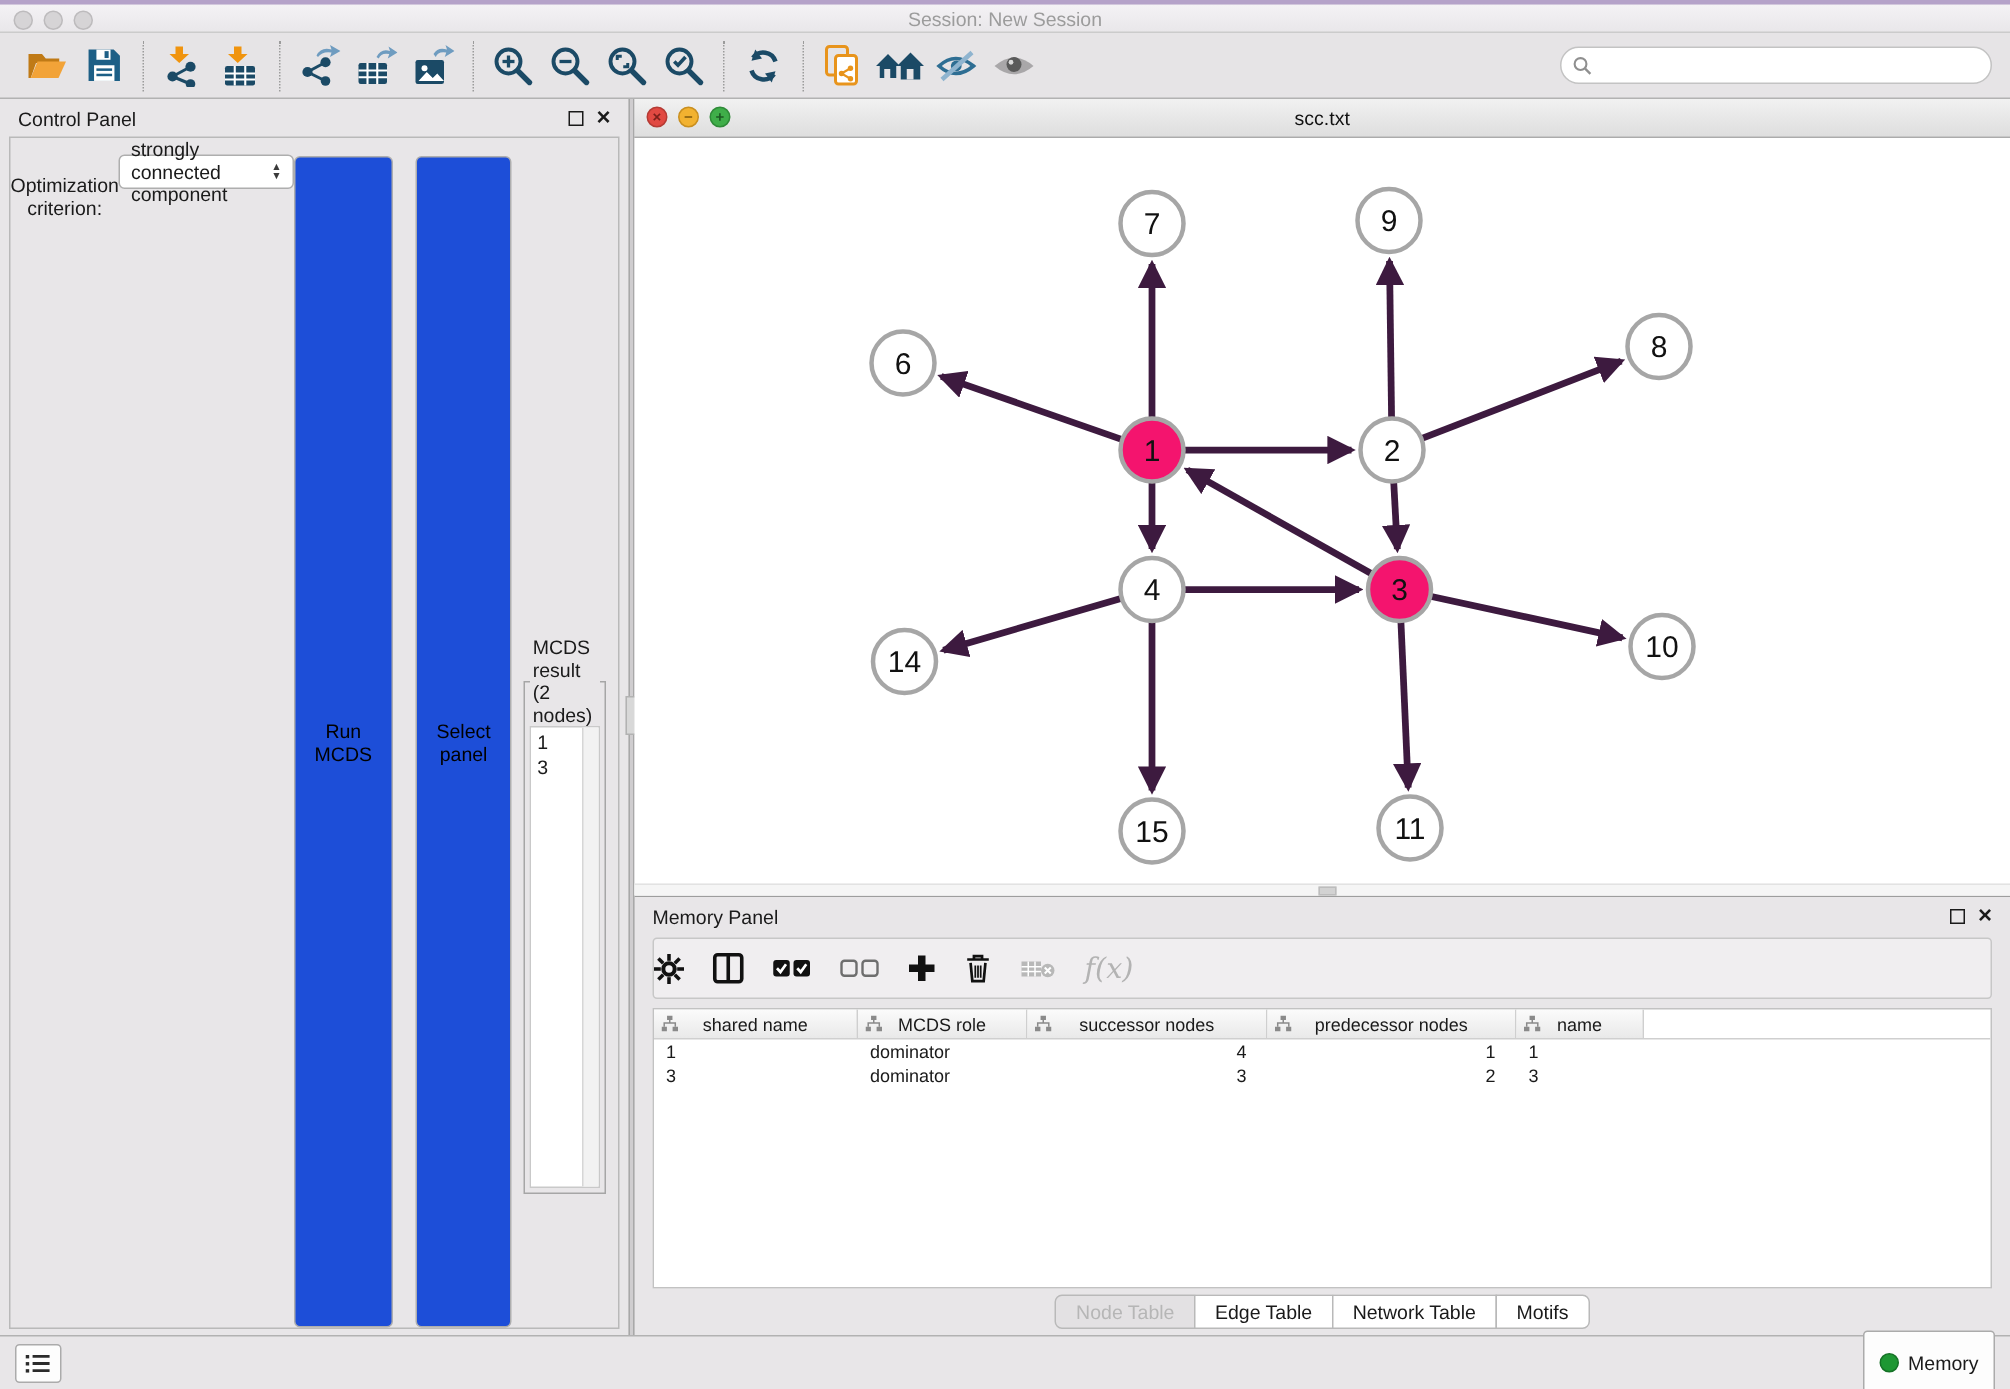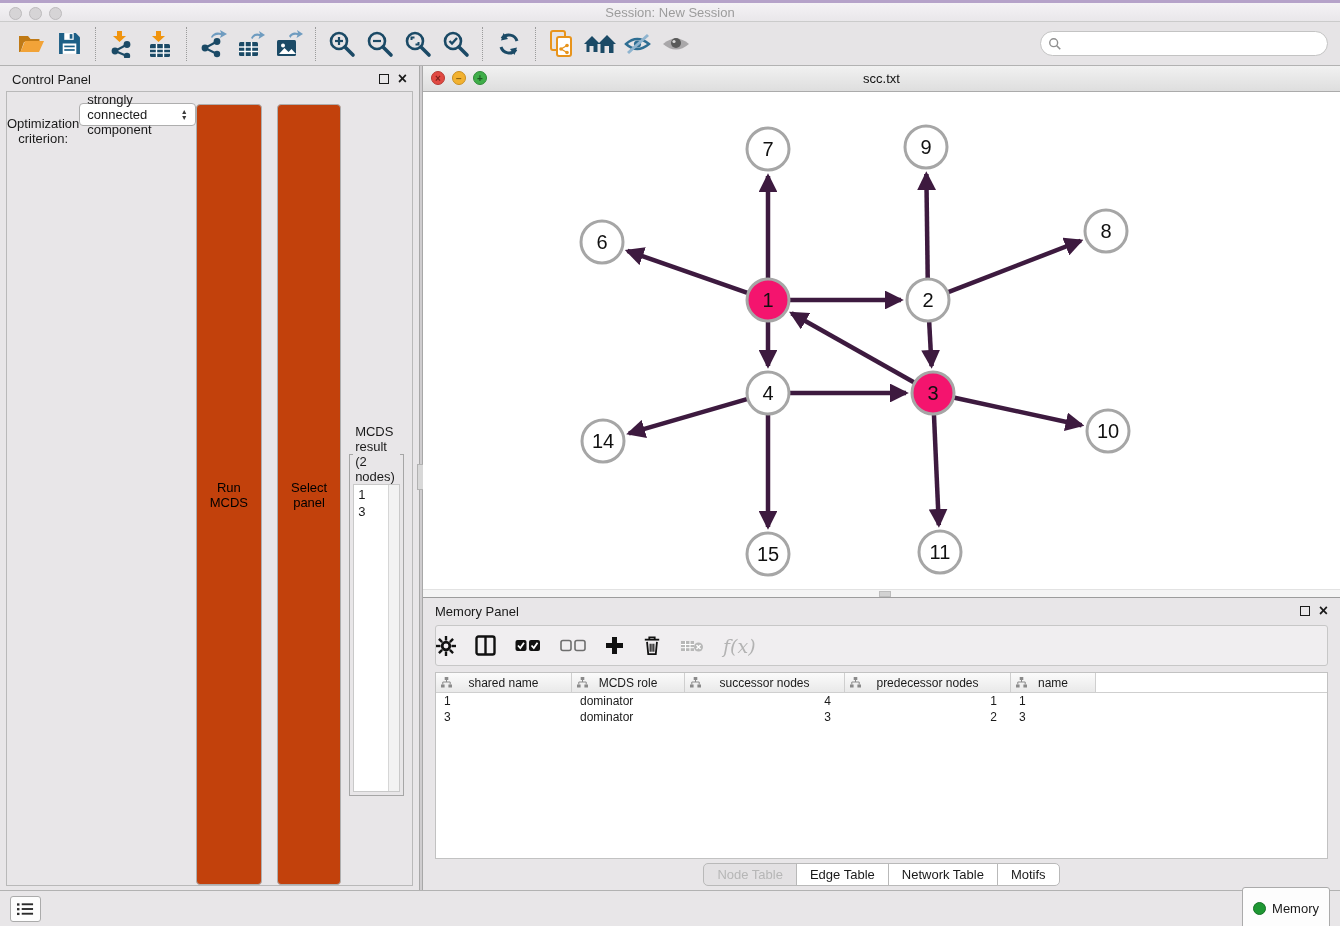--- a/index.html
+++ b/index.html
@@ -42,21 +42,21 @@
   .tab.active { background:#e3e1e3; color:#b6b6b6; }
 
   .cp-box { flex:1; margin:-1px 6px 4px 6px; border:1px solid #b9b9b9; background:#e8e6e8;
     display:flex; }
   .opt-label { text-align:center; font-size:13px; margin-top:24px; }
   .select { width:308px; height:23px; margin:11px auto 0; background:#fff; border:1px solid #aeaeae;
     border-radius:4px; display:flex; align-items:center; padding:0 7px; font-size:13px; }
   .stepper { margin-left:auto; display:flex; flex-direction:column; align-items:center;
     font-size:7px; line-height:6px; color:#3a3a3a; }
   .btn-row { display:flex; justify-content:center; gap:15px; margin-top:12px; }
-  .btn { background:#c2410c; border:1px solid #aeaeae; border-radius:4px; font-size:13px; padding:4px 13px; cursor:default; }
+  .btn { background:#1d4ed8; border:1px solid #aeaeae; border-radius:4px; font-size:13px; padding:4px 13px; cursor:default; }
 
   .result-fs { margin:332px 8px 6px 8px; border:1px solid #a6a6a6; padding:0 3px 3px 3px; height:372px; }
   .result-fs legend { font-size:13px; padding:0 2px; }
   .result-body { background:#fff; border:1px solid #c9c9c9; height:100%; display:flex; }
   .result-text { flex:1; font-size:13px; line-height:17px; padding:1px 4px; white-space:pre; }
   .vscroll { width:11px; background:#f2f2f2; border-left:1px solid #d6d6d6; }
 
   
   .net-win { height:532px; display:flex; flex-direction:column; border-bottom:1px solid #9d9d9d; }
   .net-titlebar { height:26px; background:linear-gradient(#f1f1f1,#dedede); border-bottom:1px solid #ababab;

